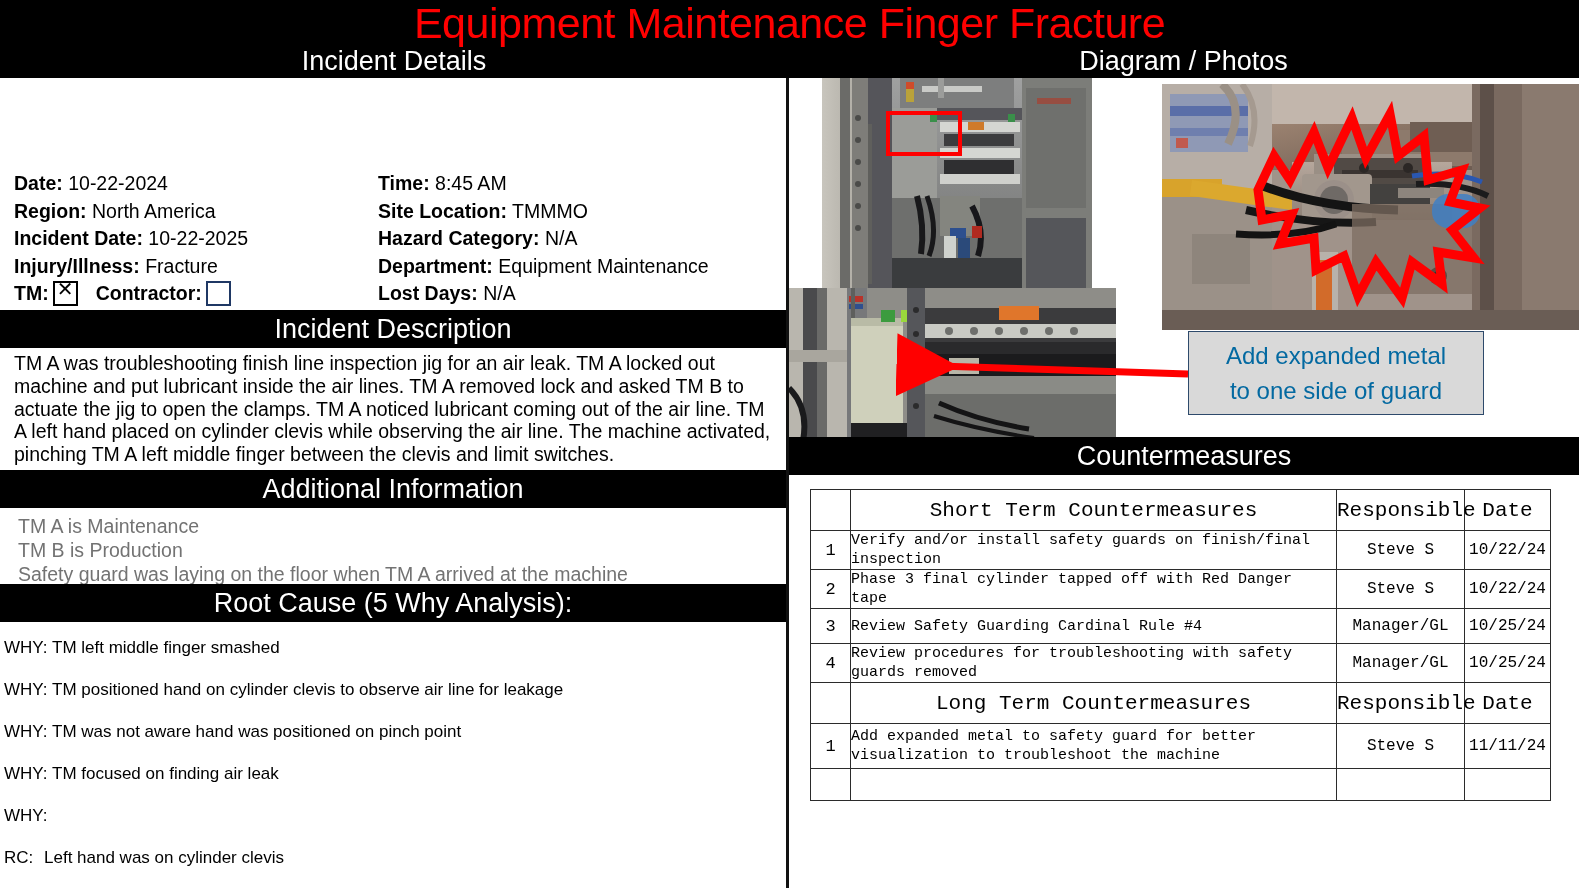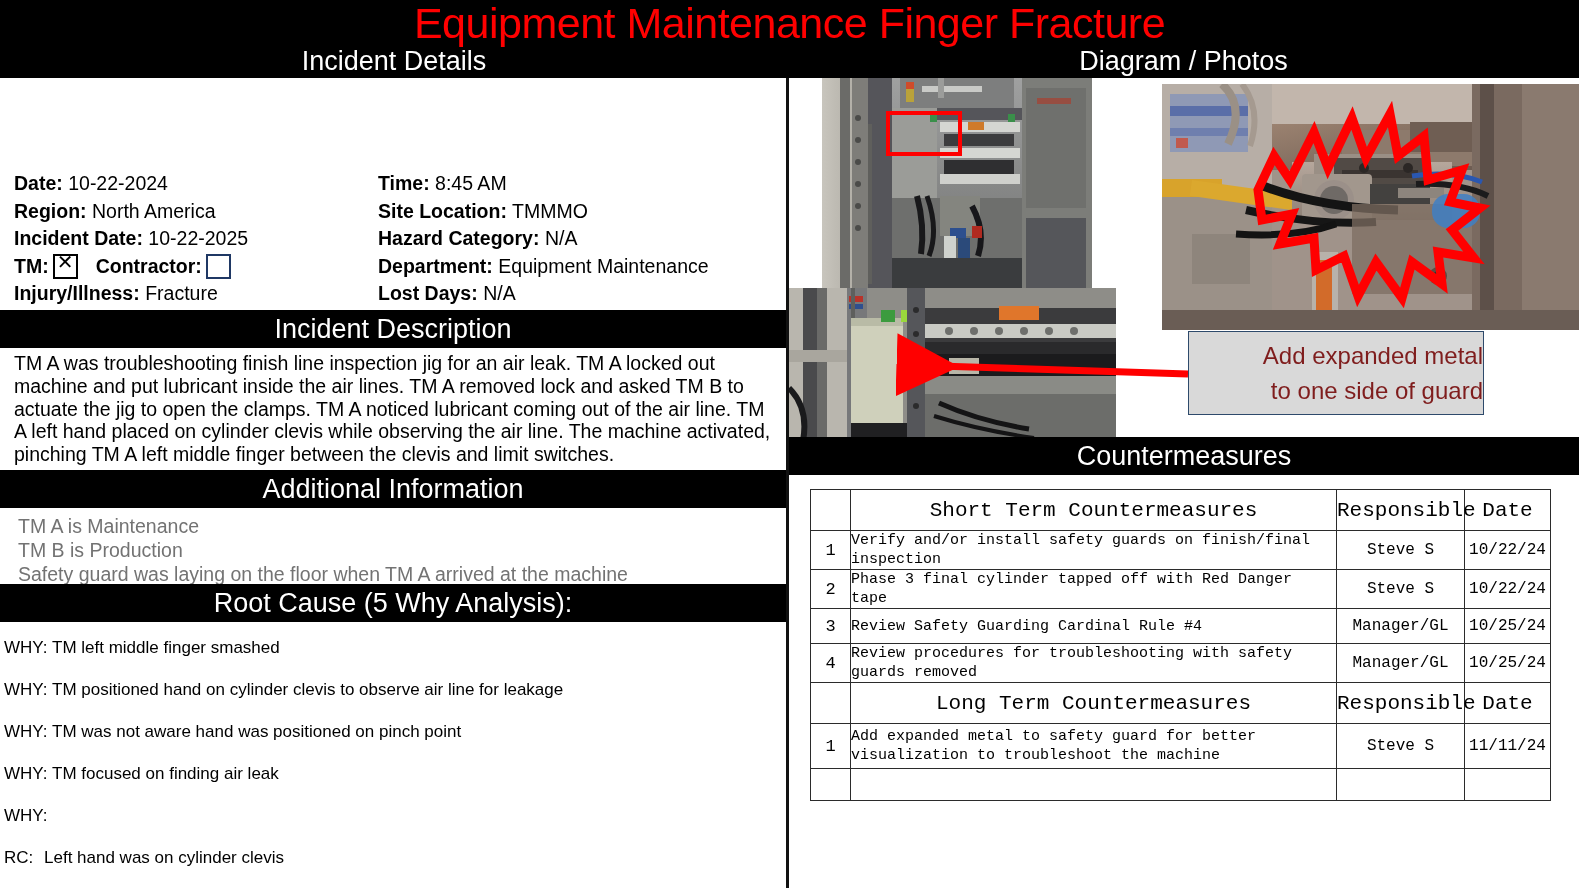--- a/index.html
+++ b/index.html
@@ -78,21 +78,21 @@
   
   #photo3{left:373px;top:6px;width:417px;height:246px;}
 
   .redbox{position:absolute;border:4px solid #ff0000;box-sizing:border-box;}
 
   .callout{
     position:absolute;left:399px;top:253px;width:296px;height:84px;
     background:#d9d9d9;border:1.5px solid #2e4a6b;box-sizing:border-box;
   }
   .callout .ctext{
-    font-size:24px;line-height:35px;color:#7f1d1d;text-align:right;
+    font-size:24px;line-height:35px;color:#0369a1;text-align:center;
     padding-top:6px;font-weight:400;
   }
 
   .arrowsvg{position:absolute;left:0;top:0;width:790px;height:420px;pointer-events:none;}
 
   
   .cmbar{
     position:absolute;left:0;top:359px;width:790px;height:38px;background:#000;
     color:#fff;text-align:center;font-size:27px;line-height:38px;white-space:nowrap;
   }
@@ -137,33 +137,33 @@
           <span class="val">10-22-2024</span>
         </div>
         <div class="drow">
           <b>Region:</b>
           <span class="val">North America</span>
         </div>
         <div class="drow">
           <b>Incident Date:</b>
           <span class="val">10-22-2025</span>
         </div>
+        <div class="drow">
+          <b>Injury/Illness:</b>
+          <span class="val">Fracture</span>
+        </div>
         <div class="drow cbrow">
           <b>TM:</b>
           <span class="cbox">
               <span class="x">✕</span>
             </span>
           <b style="margin-left:14px">Contractor:</b>
           <span class="cbox navy">
               <span class="x"></span>
             </span>
-        </div>
-        <div class="drow">
-          <b>Injury/Illness:</b>
-          <span class="val">Fracture</span>
         </div>
         <div class="drow">
           <b>Restricted Days:</b>
           <span class="val">28</span>
         </div>
       </div>
 
       <div class="dcolB">
         <div class="drow">
           <b>Time:</b>

